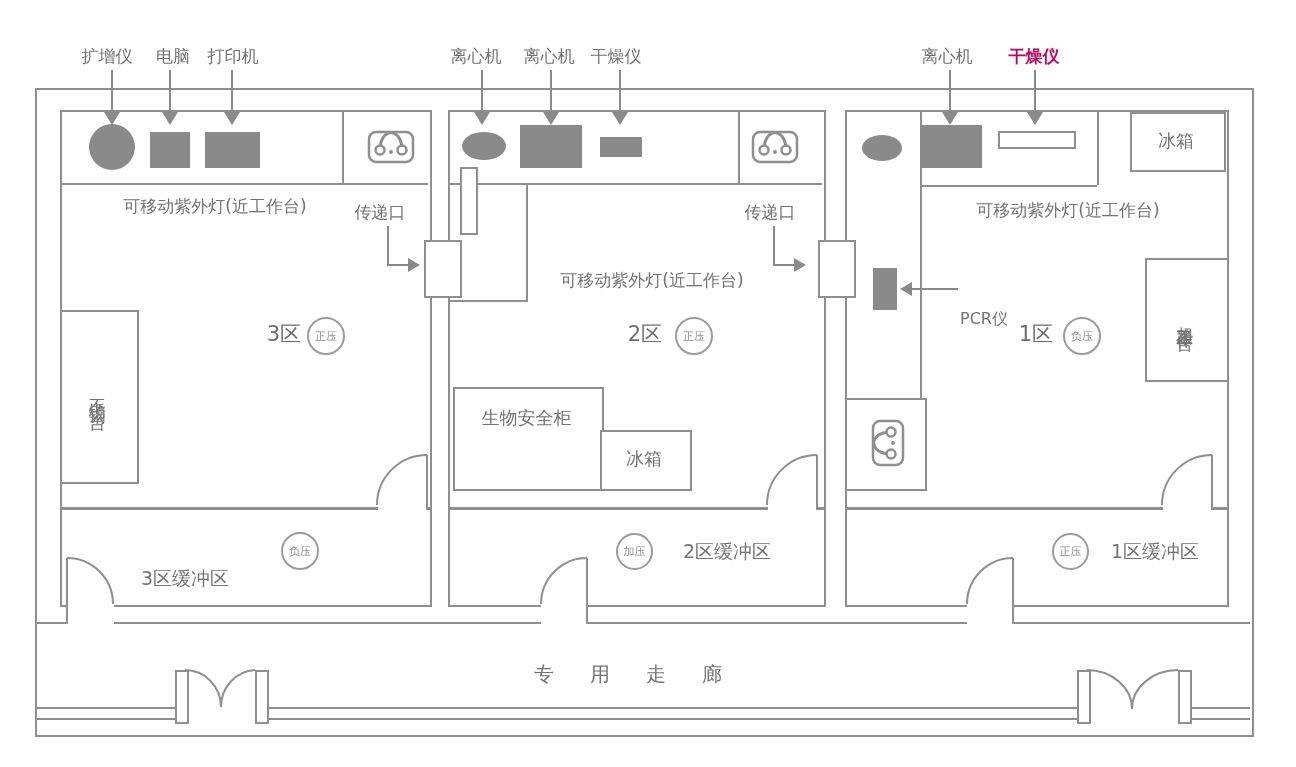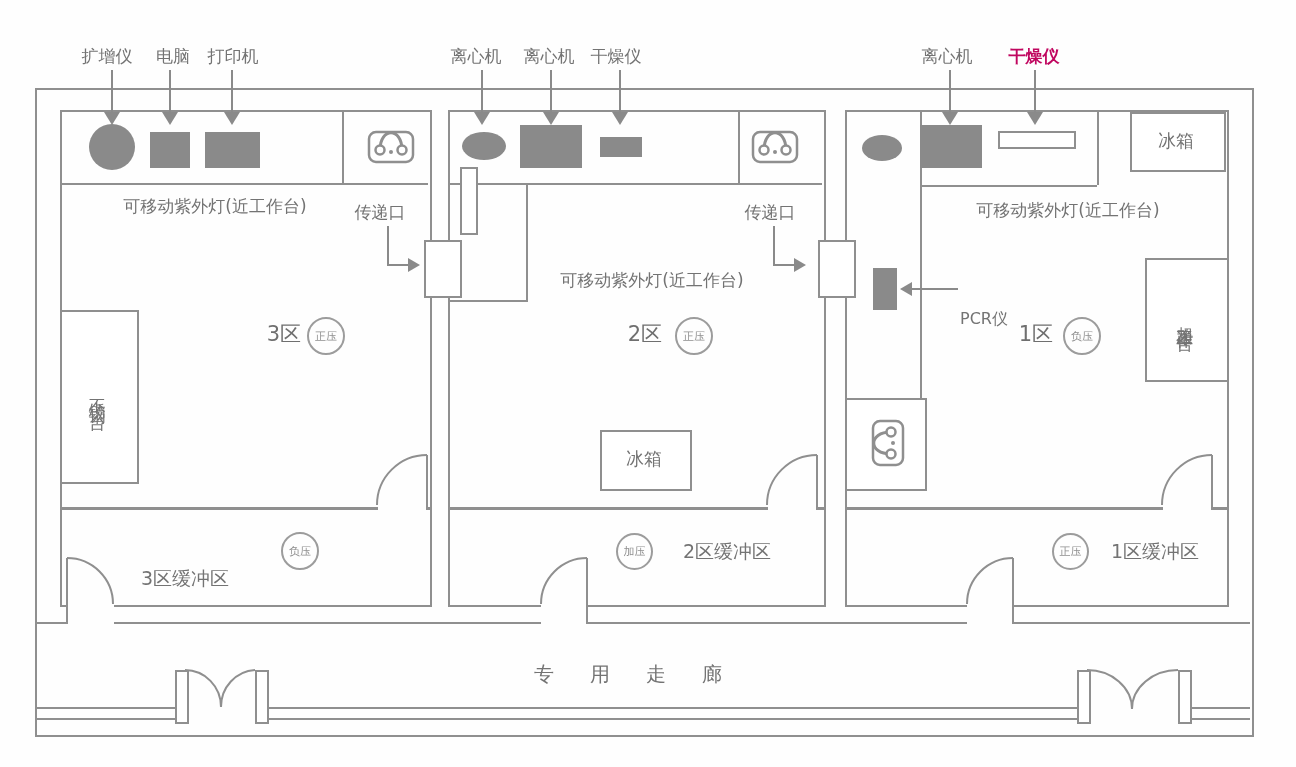--- a/index.html
+++ b/index.html
@@ -84,20 +84,23 @@
   <div class="hline" style="left:448px;top:300px;width:80px;"></div>
   <div class="outl" style="left:460px;top:167px;width:14px;height:64px;"></div>
   <div class="fill" style="left:462px;top:132px;width:44px;height:28px;border-radius:50%;"></div>
   <div class="fill" style="left:520px;top:125px;width:62px;height:43px;"></div>
   <div class="fill" style="left:600px;top:137px;width:42px;height:20px;"></div>
   <div class="lbl" style="left:532px;top:270px;width:240px;">可移动紫外灯(近工作台)</div>
   <div class="lbl zname" style="left:614px;top:322px;width:48px;">2区</div>
   <div class="pcircle" style="left:675px;top:317px;width:34px;height:34px;">
     <span>正压</span>
   </div>
+  <div class="boxw" style="left:453px;top:387px;width:147px;height:100px;">
+    <div class="lbl" style="position:absolute;left:0;top:18px;width:143px;font-size:18px;">生物安全柜</div>
+  </div>
   <div class="boxw" style="left:600px;top:430px;width:88px;height:57px;">
     <div class="lbl" style="position:absolute;left:0;top:16px;width:84px;font-size:18px;">冰箱</div>
   </div>
 
   <div class="lbl" style="left:740px;top:202px;width:60px;">传递口</div>
   <div class="arrowline-v" style="left:773px;top:226px;height:40px;"></div>
   <div class="arrowline-h" style="left:775px;top:264px;width:20px;"></div>
   <div class="ah-right" style="left:794px;top:258px;"></div>
   <div class="boxw" style="left:818px;top:240px;width:34px;height:54px;"></div>
 

